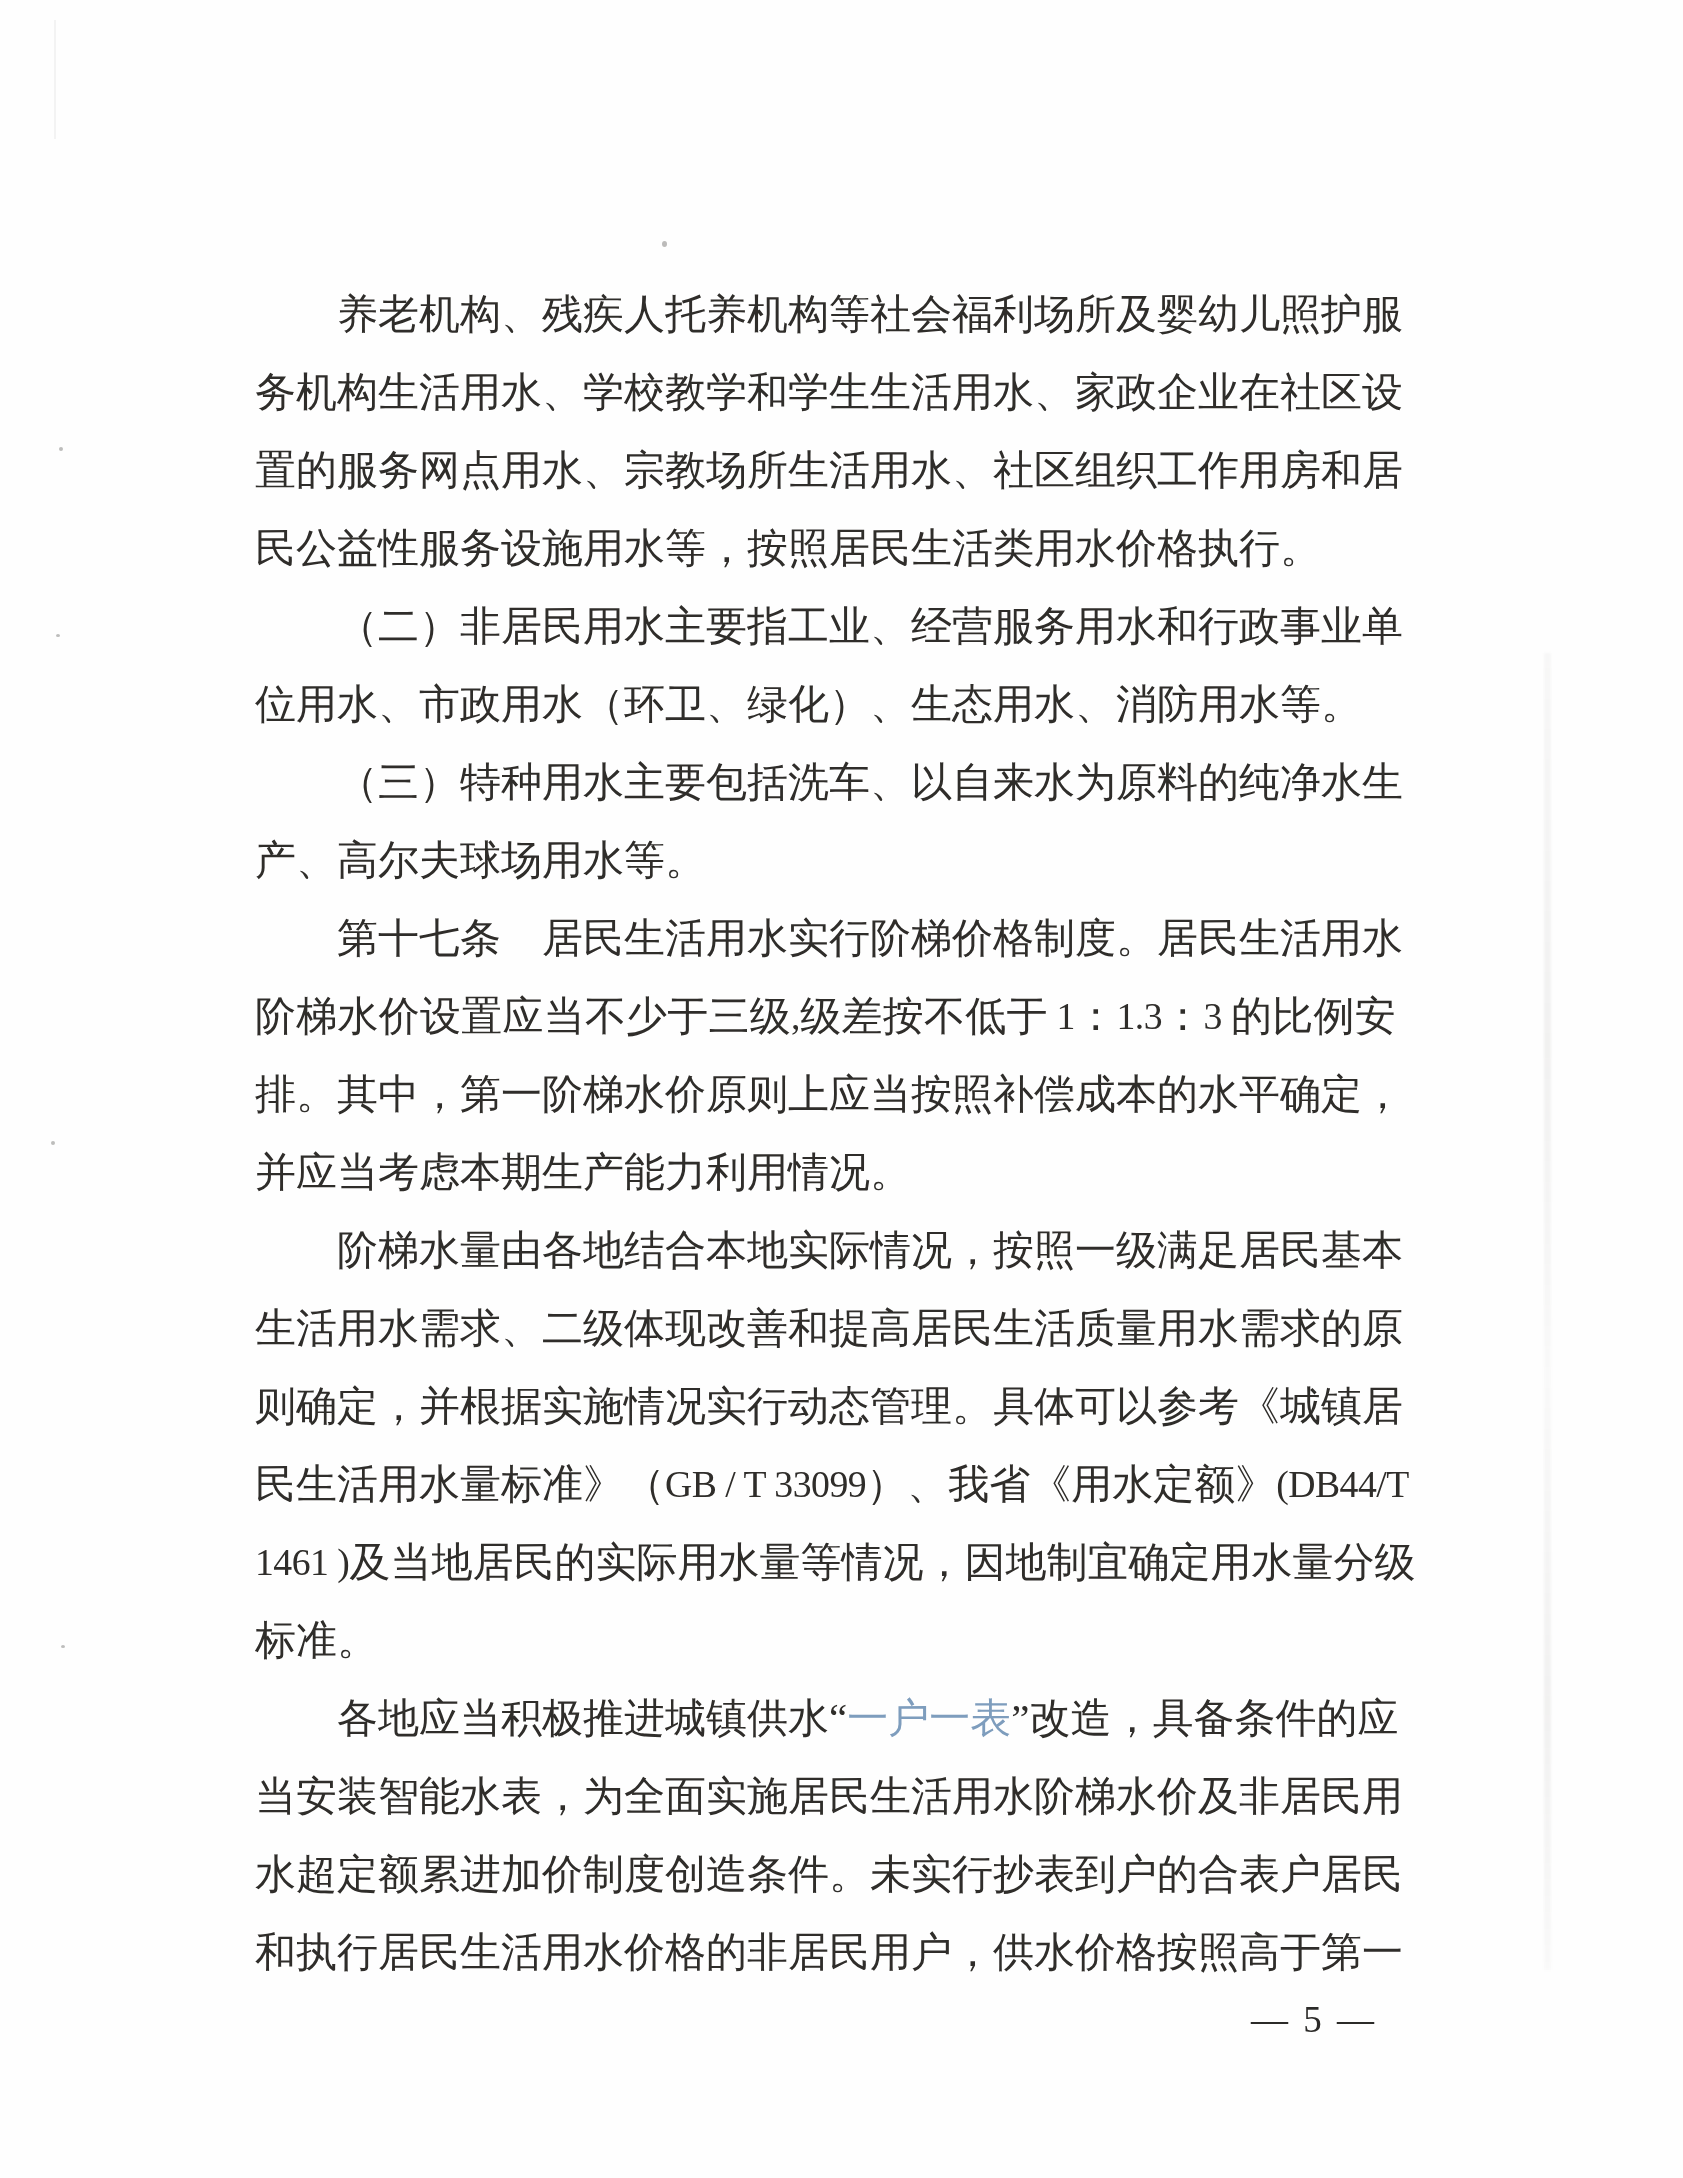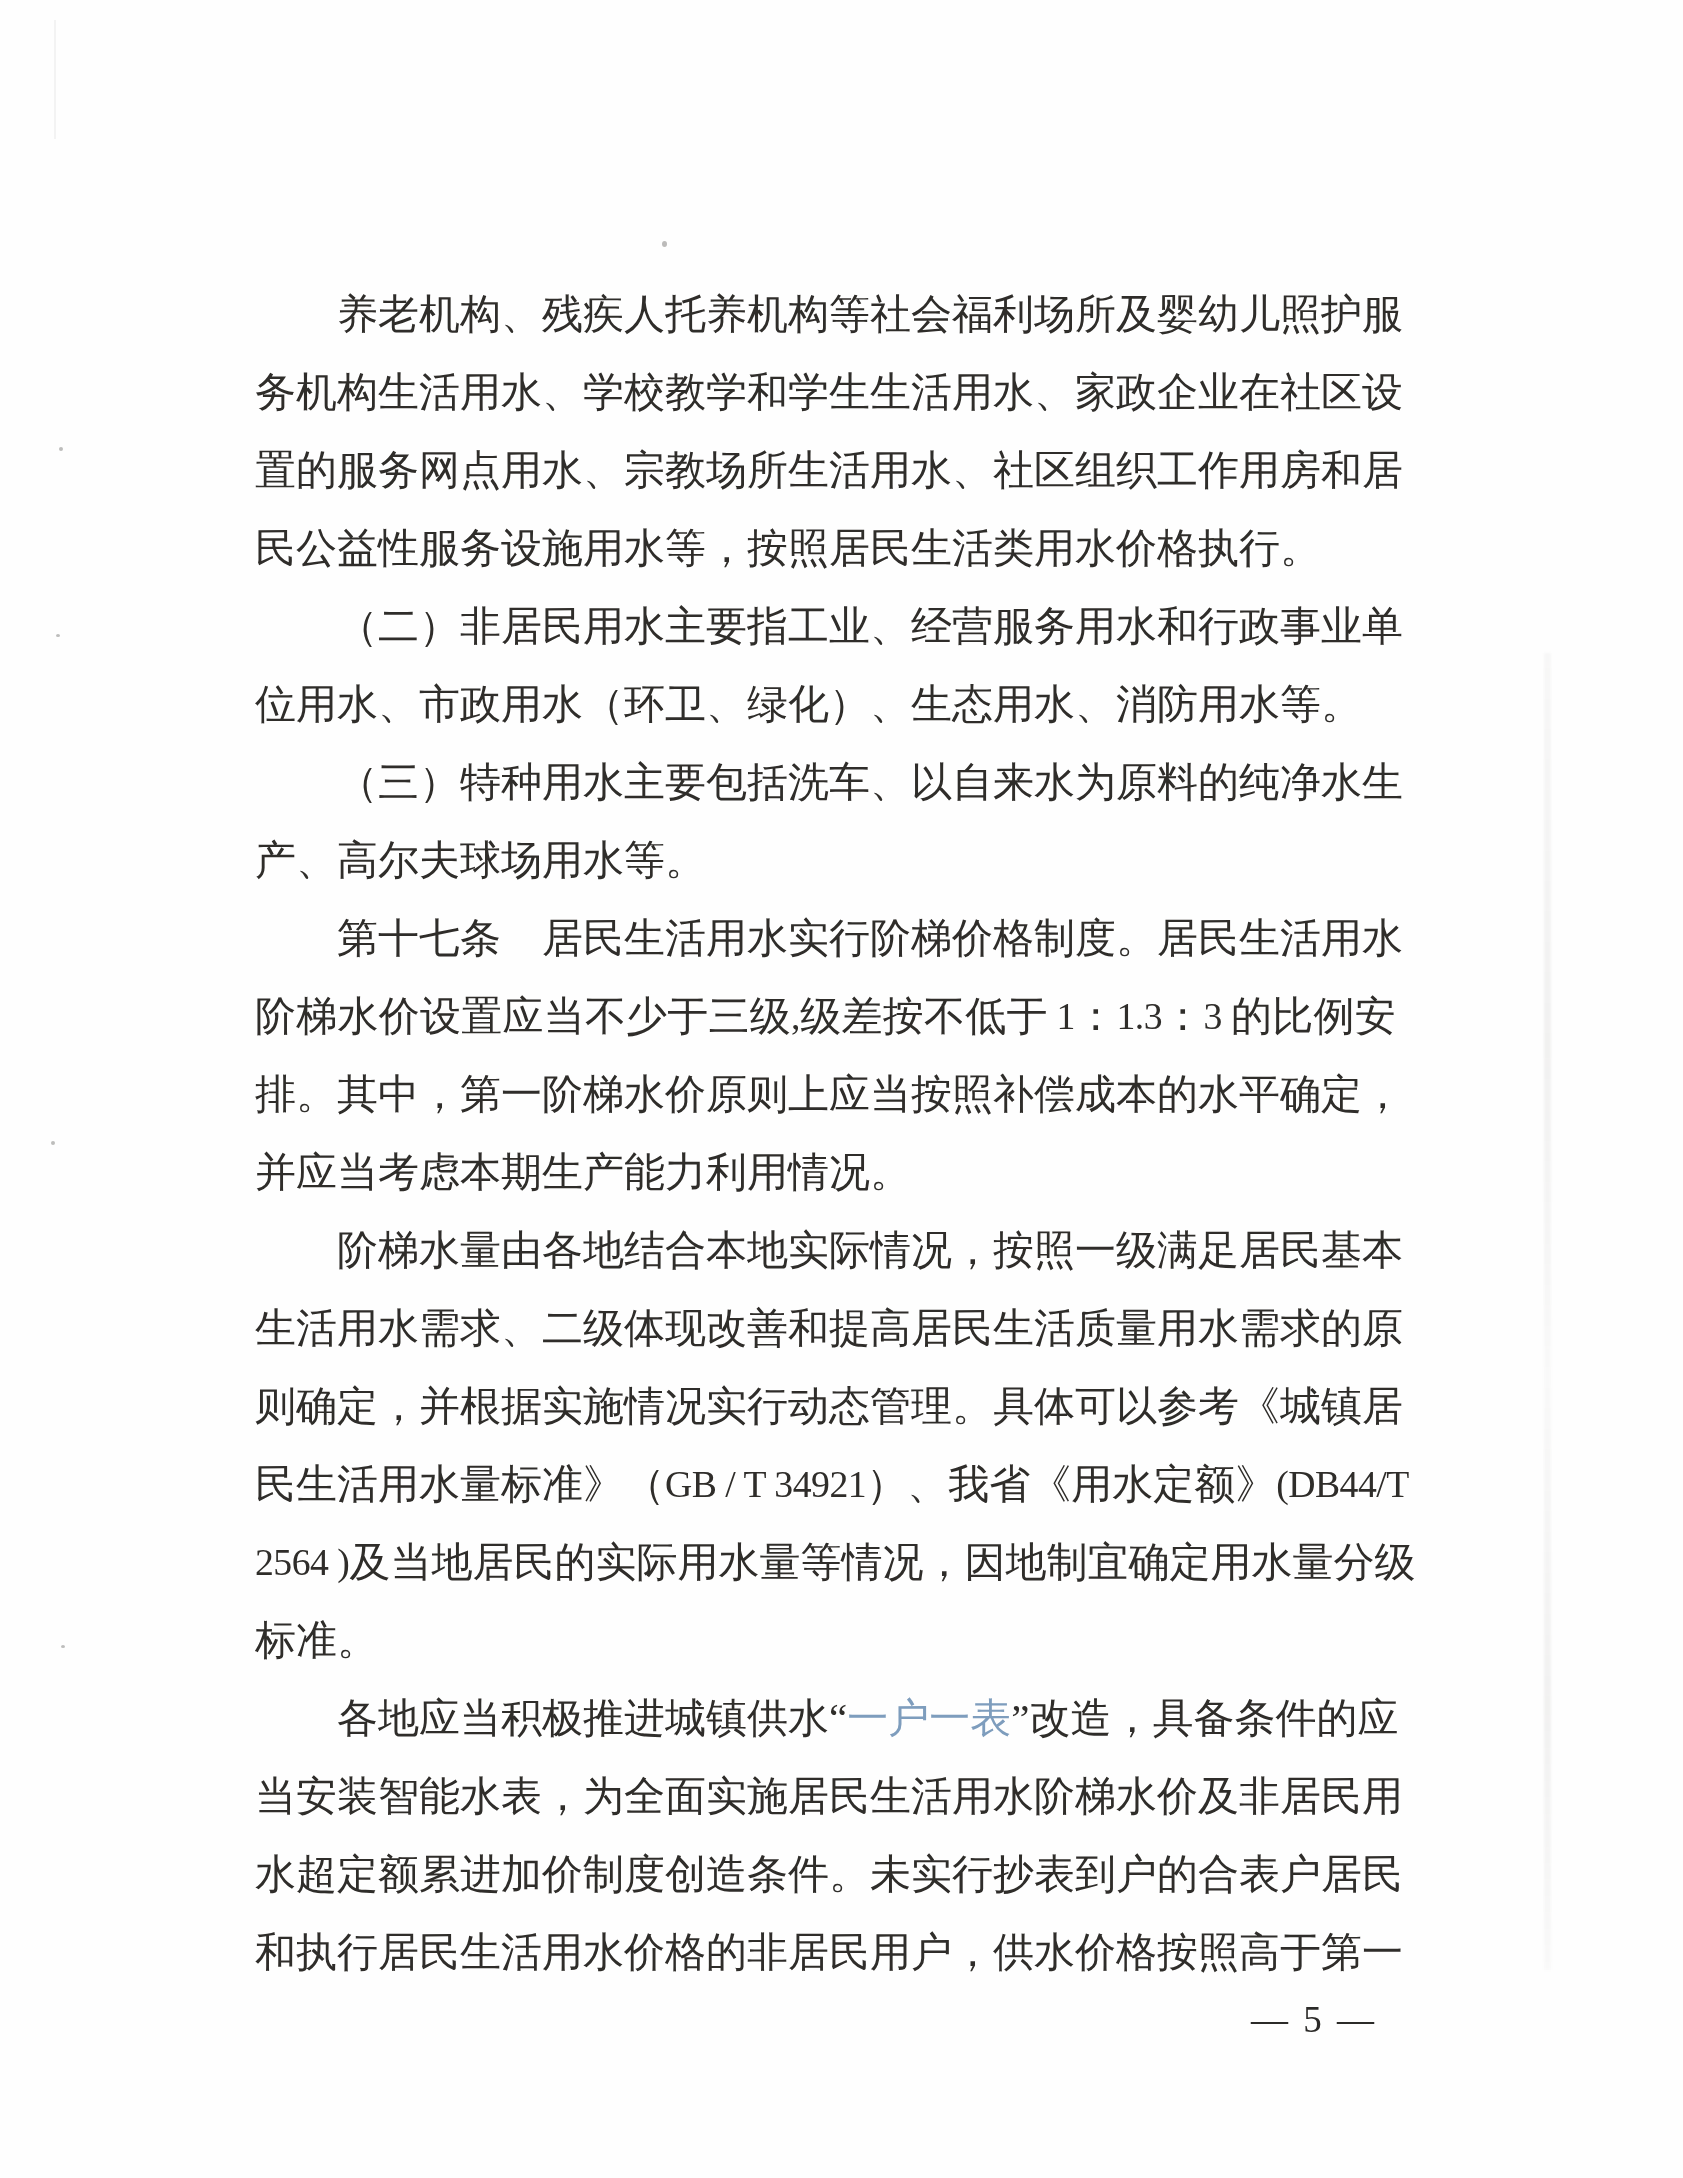--- a/index.html
+++ b/index.html
@@ -506,35 +506,35 @@
         <span class="tok">民</span>
         <span class="tok">生</span>
         <span class="tok">活</span>
         <span class="tok">用</span>
         <span class="tok">水</span>
         <span class="tok">量</span>
         <span class="tok">标</span>
         <span class="tok">准</span>
         <span class="tok">》</span>
         <span class="tok">（</span>
-        <span class="tok ascii">GB / T 34921</span>
+        <span class="tok ascii">GB / T 33099</span>
         <span class="tok">）</span>
         <span class="tok">、</span>
         <span class="tok">我</span>
         <span class="tok">省</span>
         <span class="tok">《</span>
         <span class="tok">用</span>
         <span class="tok">水</span>
         <span class="tok">定</span>
         <span class="tok">额</span>
         <span class="tok">》</span>
         <span class="tok ascii">(DB44/T</span>
       </div>
       <div class="doc-line justify">
-        <span class="tok ascii">2564 )</span>
+        <span class="tok ascii">1461 )</span>
         <span class="tok">及</span>
         <span class="tok">当</span>
         <span class="tok">地</span>
         <span class="tok">居</span>
         <span class="tok">民</span>
         <span class="tok">的</span>
         <span class="tok">实</span>
         <span class="tok">际</span>
         <span class="tok">用</span>
         <span class="tok">水</span>

